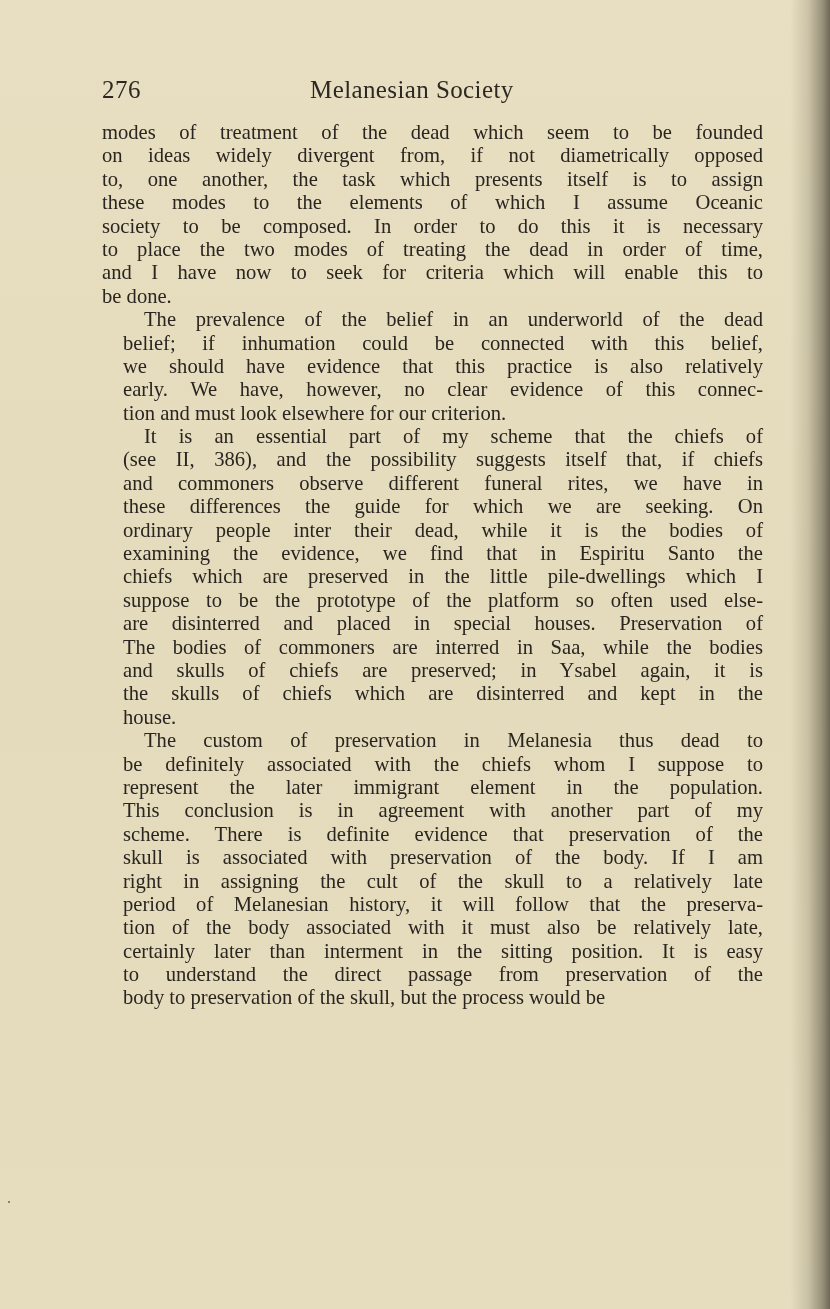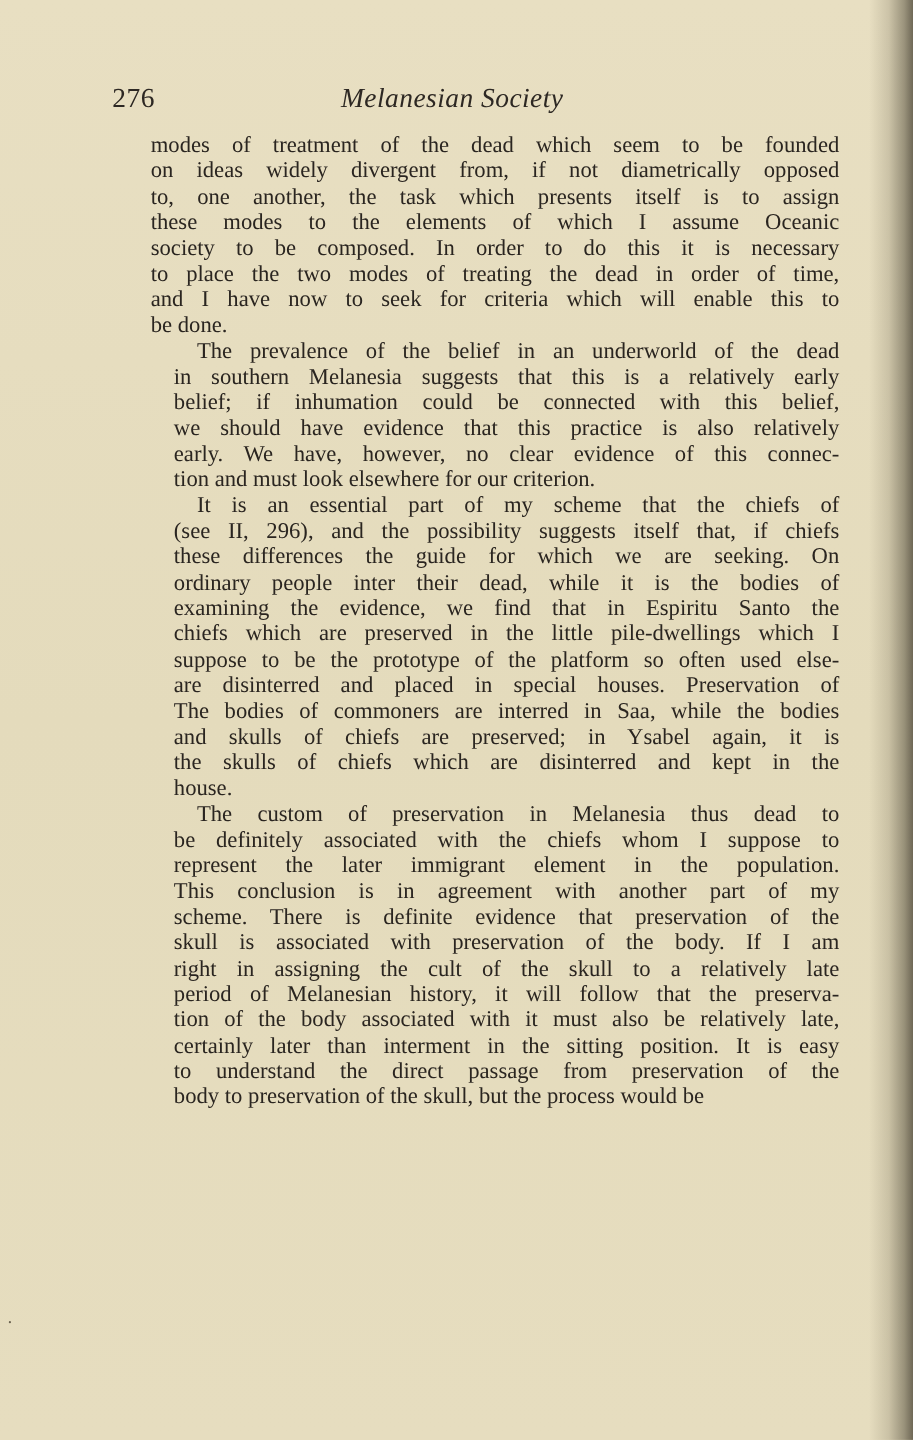--- a/index.html
+++ b/index.html
@@ -41,21 +41,20 @@
       top: 0;
       font-size: 25px;
       letter-spacing: 0.5px;
       color: #2d2823;
     }
     .running-title {
       position: absolute;
       left: 208px;
       top: 0;
       font-size: 25px;
-      font-style: italic;
       letter-spacing: 0.4px;
       color: #2d2823;
     }
     .body-text {
       position: absolute;
       top: 121px;
       left: 102px;
       width: 661px;
       font-size: 20.6px;
       line-height: 23.4px;
@@ -69,21 +68,20 @@
     }
     .para.indent {
       text-indent: 21px;
     }
     .line {
       display: block;
       text-align: justify;
       text-align-last: justify;
       white-space: nowrap;
       height: 23.4px;
-      margin-left: 35px;
     }
     .line.last {
       text-align-last: left;
     }
     .speck {
       position: absolute;
       left: 8px;
       top: 1201px;
       width: 2px;
       height: 2px;
@@ -107,29 +105,29 @@
         <span class="line">on ideas widely divergent from, if not diametrically opposed</span>
         <span class="line">to, one another, the task which presents itself is to assign</span>
         <span class="line">these modes to the elements of which I assume Oceanic</span>
         <span class="line">society to be composed.  In order to do this it is necessary</span>
         <span class="line">to place the two modes of treating the dead in order of time,</span>
         <span class="line">and I have now to seek for criteria which will enable this to</span>
         <span class="line last">be done.</span>
       </div>
     <div class="para indent">
         <span class="line" style="padding-left: 21px;">The prevalence of the belief in an underworld of the dead</span>
-        <span class="line">in southern Melanesia suggests that this is a relatively early</span>
         <span class="line">belief; if inhumation could be connected with this belief,</span>
         <span class="line">we should have evidence that this practice is also relatively</span>
         <span class="line">early.  We have, however, no clear evidence of this connec-</span>
         <span class="line last">tion and must look elsewhere for our criterion.</span>
       </div>
     <div class="para indent">
         <span class="line" style="padding-left: 21px;">It is an essential part of my scheme that the chiefs of</span>
-        <span class="line">(see II, 296), and the possibility suggests itself that, if chiefs</span>
+        <span class="line">(see II, 386), and the possibility suggests itself that, if chiefs</span>
+        <span class="line">and commoners observe different funeral rites, we have in</span>
         <span class="line">these differences the guide for which we are seeking.  On</span>
         <span class="line">ordinary people inter their dead, while it is the bodies of</span>
         <span class="line">examining the evidence, we find that in Espiritu Santo the</span>
         <span class="line">chiefs which are preserved in the little pile-dwellings which I</span>
         <span class="line">suppose to be the prototype of the platform so often used else-</span>
         <span class="line">are disinterred and placed in special houses.  Preservation of</span>
         <span class="line">The bodies of commoners are interred in Saa, while the bodies</span>
         <span class="line">and skulls of chiefs are preserved; in Ysabel again, it is</span>
         <span class="line">the skulls of chiefs which are disinterred and kept in the</span>
         <span class="line last">house.</span>

